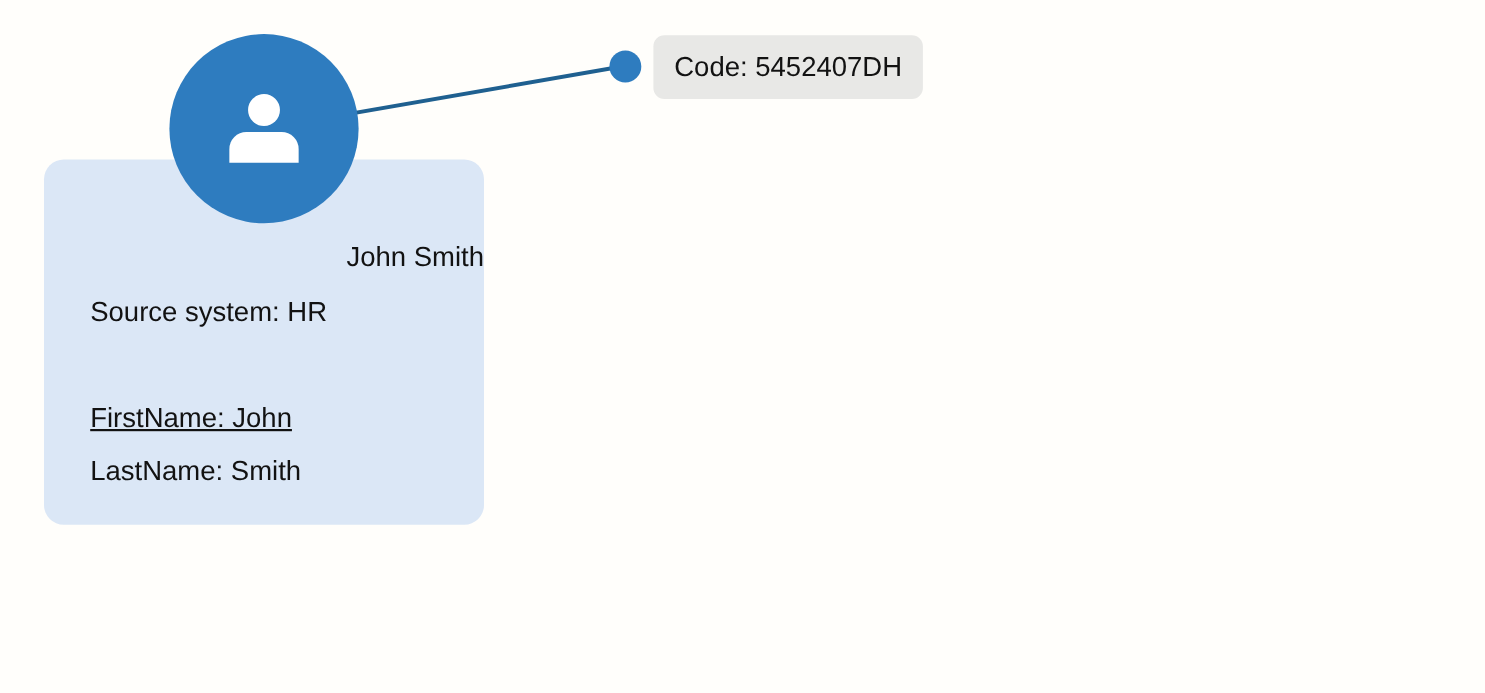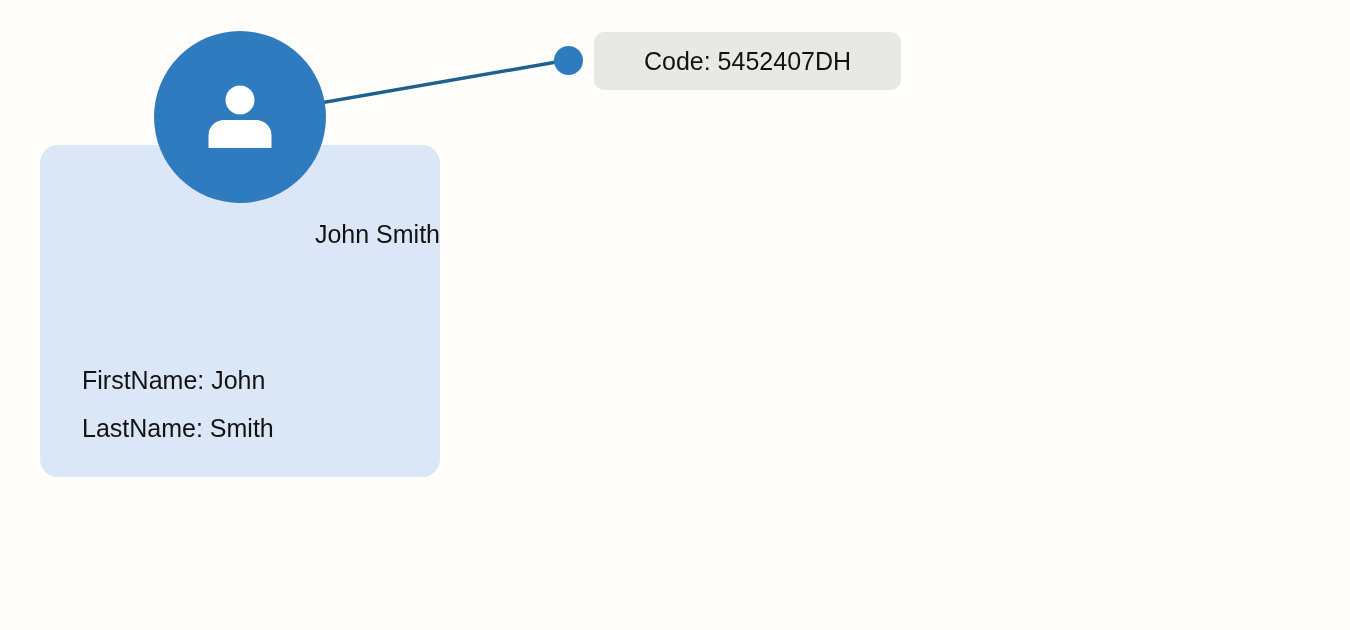--- a/index.html
+++ b/index.html
@@ -52,21 +52,21 @@
   .person-field {
     position: absolute;
     left: 42px;
     font-size: 25px;
     line-height: 29px;
     color: var(--text-color, #111);
     white-space: nowrap;
   }
   .person-field.f0 { top: 125px; }
   .person-field.f1 { top: 173px; }
-  .person-field.f2 { top: 221px; }
+  .person-field.f2 { top: 221px; text-decoration: underline; }
   .person-field.f3 { top: 269px; }
   .avatar {
     position: absolute;
     left: 154px;
     top: 31px;
     width: 172px;
     height: 172px;
     border-radius: 50%;
     background: var(--avatar-blue, #2e7cbf);
   }
@@ -83,21 +83,21 @@
     top: 46px;
     width: 29px;
     height: 29px;
     border-radius: 50%;
     background: var(--avatar-blue, #2e7cbf);
   }
   .code-badge {
     position: absolute;
     left: 594px;
     top: 32px;
-    width: 307px;
+    width: 245px;
     height: 58px;
     border-radius: 10px;
     background: var(--badge-bg, #e8e8e6);
     display: flex;
     align-items: center;
     justify-content: center;
   }
   .code-badge span {
     font-size: 25px;
     color: var(--text-color, #111);
@@ -108,20 +108,21 @@
 <body>
 
 <div class="canvas">
 
   <svg class="connector-svg" aria-hidden="true">
     <line x1="240" y1="117" x2="568" y2="60"></line>
   </svg>
 
   <div class="person-card">
     <div class="person-name">John Smith</div>
+    <div class="person-field f0">Source system: HR</div>
     <div class="person-field f2">FirstName: John</div>
     <div class="person-field f3">LastName: Smith</div>
   </div>
 
   <div class="avatar">
     <svg viewBox="0 0 172 172" aria-hidden="true">
       <circle cx="86" cy="69" r="14.5" fill="#ffffff"></circle>
       <path d="M54.5 117 v-12.5 a15.5 15.5 0 0 1 15.5 -15.5 h32 a15.5 15.5 0 0 1 15.5 15.5 v12.5 z" fill="#ffffff"></path>
     </svg>
   </div>

